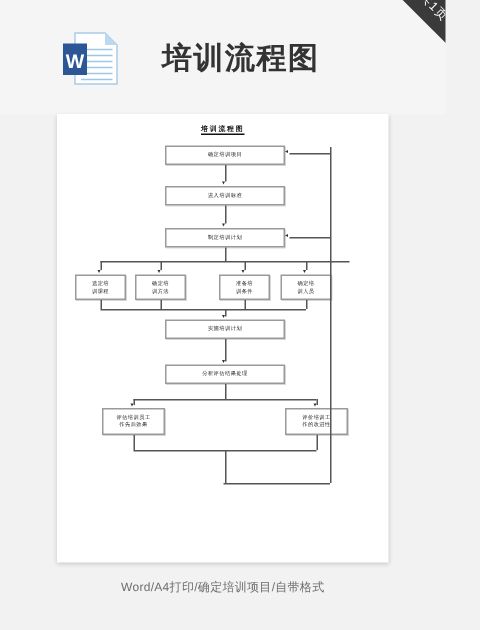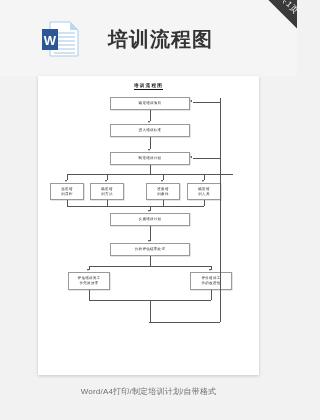--- a/index.html
+++ b/index.html
@@ -207,13 +207,13 @@
 
     <div class="hline" style="left:155px;top:81.7px;width:27px;"></div>
     <div class="arrow-l" style="left:152px;top:80px;"></div>
 
     <div class="hline" style="left:155px;top:25.7px;width:27px;"></div>
     <div class="arrow-l" style="left:152px;top:24px;"></div>
 
   </div>
 </div>
 
-<div class="footer-note">Word/A4打印/制定培训计划/自带格式</div>
+<div class="footer-note">Word/A4打印/确定培训项目/自带格式</div>
 
 </body></html>

